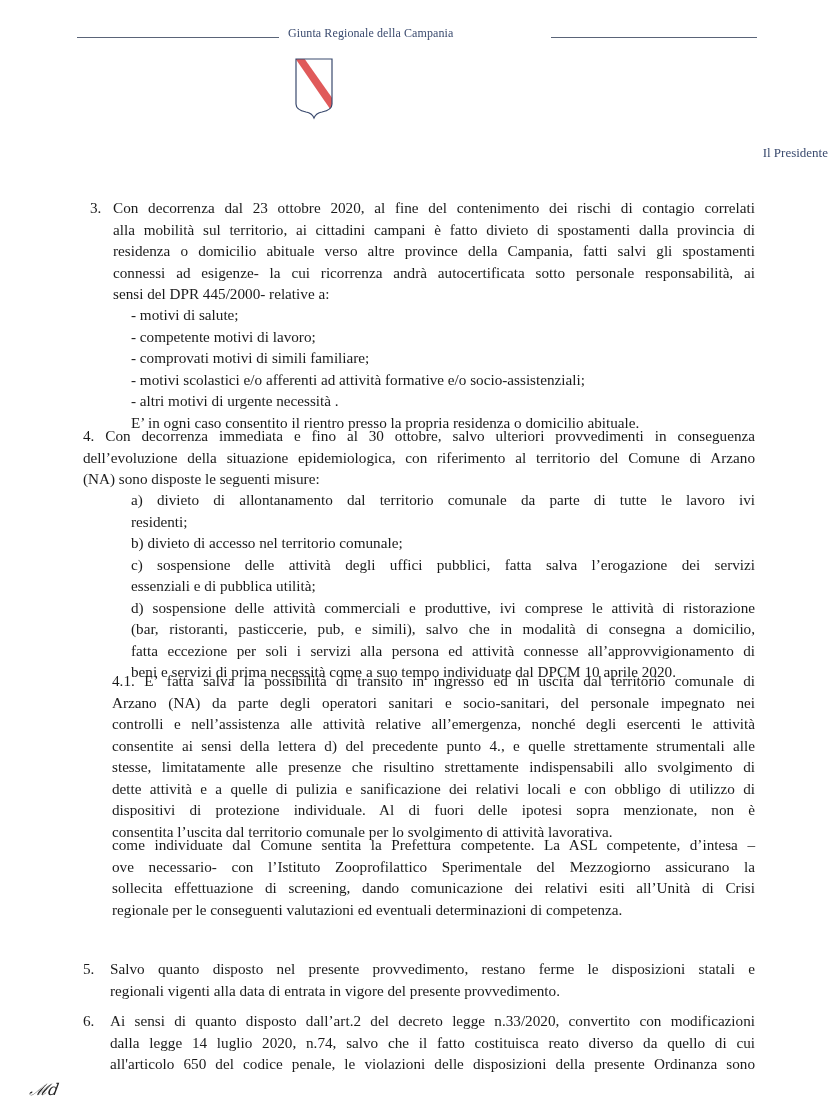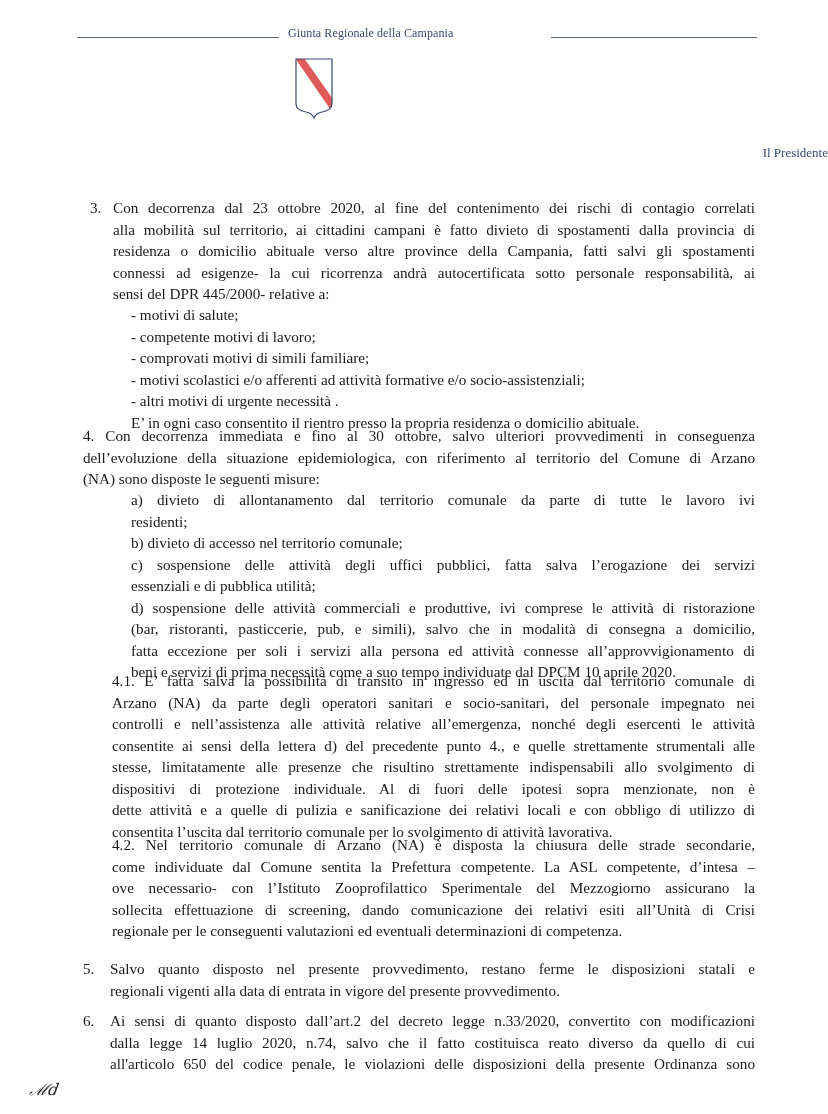--- a/index.html
+++ b/index.html
@@ -75,27 +75,26 @@
   <span class="just">fatta eccezione per soli i servizi alla persona ed attività  connesse all’approvvigionamento di</span>
   <span class="line-s">beni  e servizi di prima necessità come a suo tempo  individuate dal DPCM 10 aprile 2020.</span>
 </div>
 
 <div class="p" style="left:112px; top:670px; width:643px;">
   <span class="just">4.1.  E’ fatta salva la possibilità di transito in ingresso ed in uscita dal territorio comunale di</span>
   <span class="just">Arzano (NA) da parte degli operatori sanitari e socio-sanitari, del personale impegnato nei</span>
   <span class="just">controlli e nell’assistenza alle attività relative all’emergenza, nonché degli esercenti le attività</span>
   <span class="just">consentite ai sensi della lettera d) del precedente punto 4., e quelle strettamente strumentali alle</span>
   <span class="just">stesse, limitatamente alle presenze che risultino strettamente indispensabili allo svolgimento di</span>
+  <span class="just">dette attività e a quelle di pulizia e sanificazione dei relativi locali e con obbligo di utilizzo di</span>
   <span class="just">dispositivi di protezione individuale.  Al di fuori delle ipotesi sopra menzionate, non è</span>
-  <span class="just">dette attività e a quelle di pulizia e sanificazione dei relativi locali e con obbligo di utilizzo di</span>
   <span class="line-s">consentita l’uscita dal territorio comunale per lo svolgimento di attività lavorativa.</span>
 </div>
 
 <div class="p" style="left:112px; top:834px; width:643px;">
-  <span class="just">4.2. Nel territorio comunale di Arzano (NA)  è disposta la chiusura delle strade secondarie,</span>
   <span class="just">come individuate dal Comune sentita la Prefettura competente. La ASL competente, d’intesa –</span>
   <span class="just">ove necessario- con l’Istituto Zooprofilattico Sperimentale del Mezzogiorno assicurano la</span>
   <span class="just">sollecita effettuazione di screening, dando comunicazione dei relativi esiti all’Unità di Crisi</span>
   <span class="line-s">regionale per le conseguenti valutazioni ed   eventuali determinazioni di competenza.</span>
 </div>
 
 <div class="num" style="left:83px; top:958px;">5.</div>
 <div class="p" style="left:110px; top:958px; width:645px;">
   <span class="just">Salvo quanto disposto nel presente provvedimento, restano ferme le  disposizioni statali e</span>
   <span class="line-s">regionali vigenti alla data di entrata in vigore del presente provvedimento.</span>

